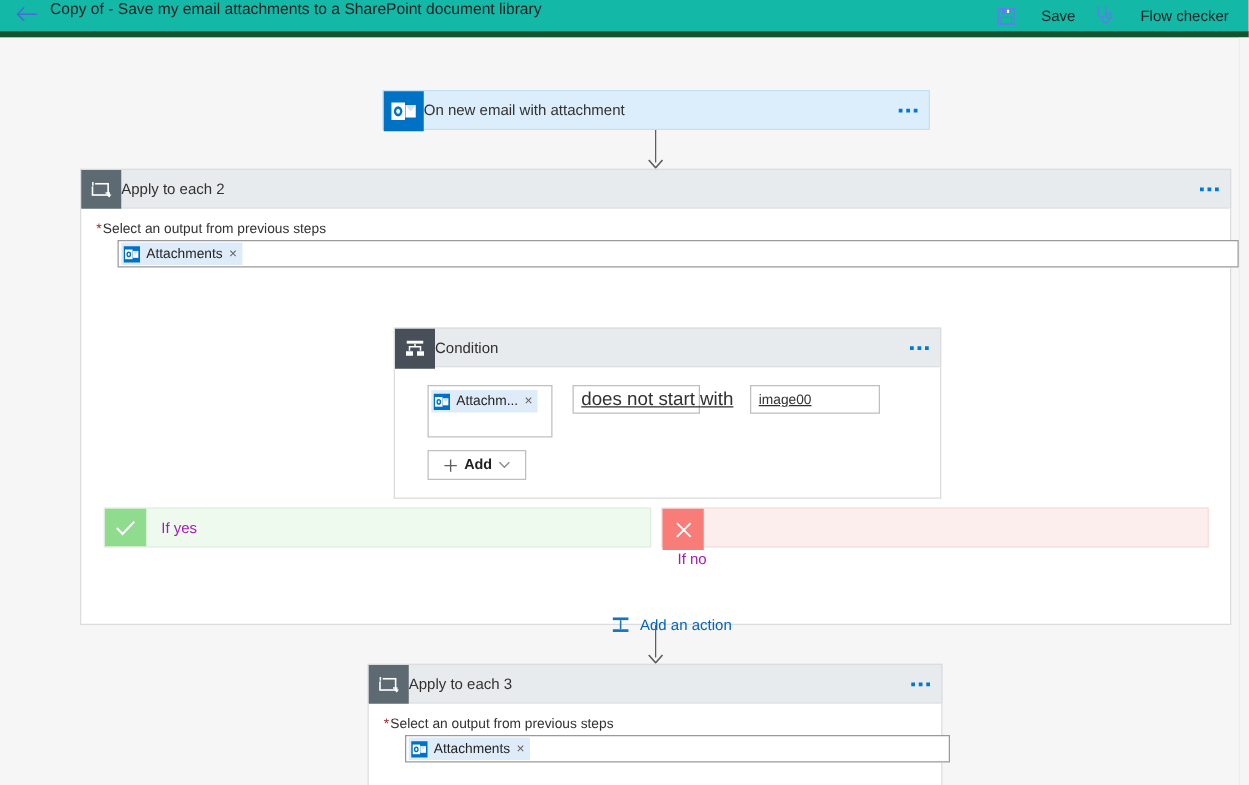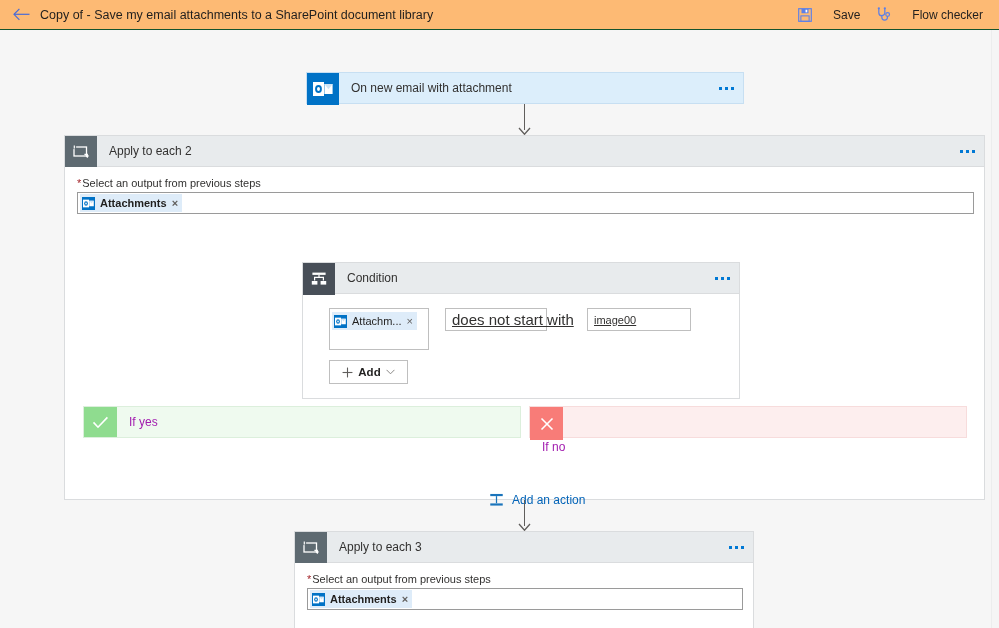--- a/index.html
+++ b/index.html
@@ -10,24 +10,24 @@
     background: #f5f5f5;
     font-family: "Liberation Sans", sans-serif;
     font-size: 12px;
     color: #323130;
   }
 
   
   .topbar {
     position: relative;
     height: 30px;
-    background: #fdba74;
-    border-bottom: 1px solid #14532d;
-    display: flex;
-    align-items: center;
+    background: #14b8a6;
+    border-bottom: 5px solid #14532d;
+    display: flex;
+    align-items: flex-start;
     padding: 0 8px 0 10px;
   }
   .back-btn {
     width: 22px; height: 22px;
     display: flex; align-items: center; justify-content: center;
     cursor: pointer;
     flex: 0 0 auto;
   }
   .flow-title {
     margin-left: 8px;
@@ -85,21 +85,21 @@
     width: 32px;
     flex: 0 0 32px;
     display: flex;
     align-items: center;
     justify-content: center;
   }
   .card-title {
     flex: 1 1 auto;
     display: flex;
     align-items: center;
-    padding-left: 12px;
+    padding-left: 0;
     font-size: 12px;
     color: #323130;
     white-space: nowrap;
     overflow: hidden;
   }
   .ellipsis-menu {
     flex: 0 0 auto;
     width: 34px;
     display: flex;
     align-items: center;
@@ -145,22 +145,21 @@
   }
   .req-star { color: #a4262c; margin-right: 1px; }
 
   .token-input {
     height: 22px;
     border: 1px solid #9a9a9a;
     background: #ffffff;
     display: flex;
     align-items: center;
     padding: 0 2px;
-    margin: 0 12px;
-    font-weight: bold;
+    margin: 0 29px;
   }
   .token {
     display: inline-flex;
     align-items: center;
     height: 18px;
     background: #deecf9;
     padding: 0 4px 0 2px;
     gap: 5px;
     font-size: 11px;
     color: #201f1e;
@@ -387,21 +386,21 @@
               <ellipse cx="5.5" cy="8" rx="1.4" ry="1.9" fill="#ffffff"></ellipse>
               <rect x="11.4" y="3" width="8.2" height="10" fill="#ffffff"></rect>
               <path d="M11.4 3 L15.5 8.2 L19.6 3" fill="#cfe4f5"></path>
             </svg>
           </span>
           <span>Attachments</span>
           <span class="token-x">×</span>
         </div>
       </div>
 
-      <div class="abs" style="left:237px; top:95px; width:438px;">
+      <div class="abs" style="left:250px; top:95px; width:438px;">
 
         <div class="card-header cond-header">
           <div class="card-icon isq isq-cond">
             <svg width="18" height="16" viewBox="0 0 18 16">
               <rect x="2.4" y="1.6" width="13.2" height="2.3" fill="#ffffff"></rect>
               <line x1="9" y1="3.9" x2="9" y2="6.3" stroke="#ffffff" stroke-width="1.2"></line>
               <path d="M4.6 9.6 L4.6 6.3 L13.4 6.3 L13.4 9.6" fill="none" stroke="#ffffff" stroke-width="1.2"></path>
               <rect x="1.8" y="10" width="5.6" height="3.6" fill="#ffffff"></rect>
               <rect x="10.6" y="10" width="5.6" height="3.6" fill="#ffffff"></rect>
             </svg>

